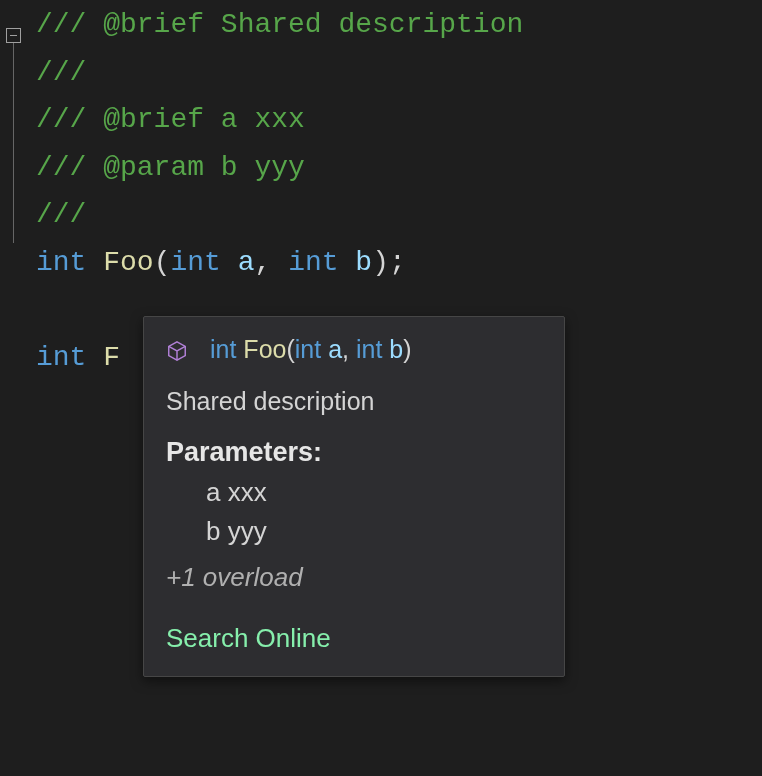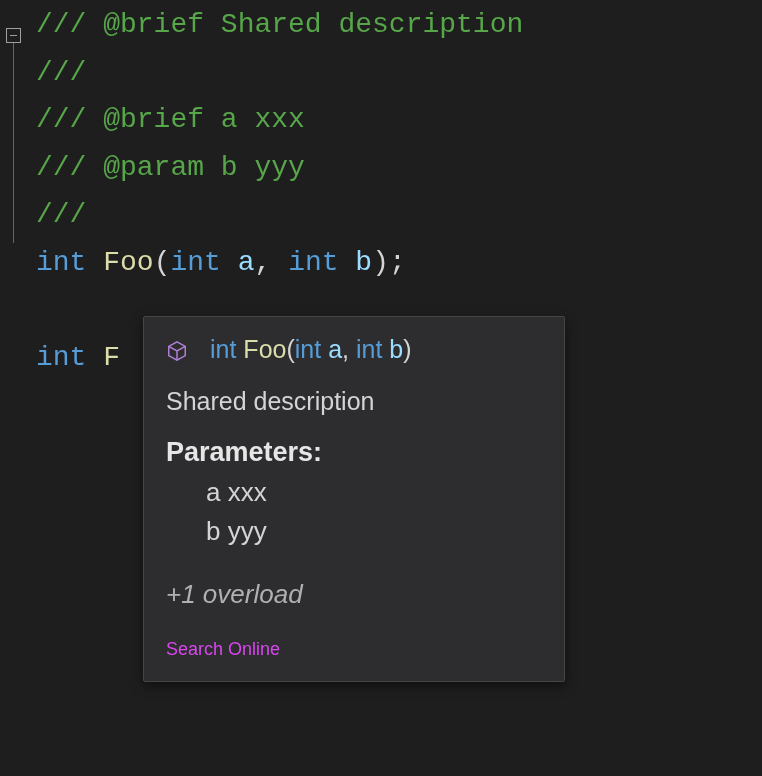--- a/index.html
+++ b/index.html
@@ -105,28 +105,28 @@
     font-size: 27px;
   }
   .tooltip-param-row {
     margin-left: 40px;
     font-size: 26px;
     color: #d4d4d4;
   }
   .tooltip-overload {
     font-style: italic;
     color: #b0b0b0;
-    margin-top: 24px;
+    margin-top: 7px;
     font-size: 26px;
   }
   .tooltip-link {
-    color: #d946ef;
+    color: #86efac;
     margin-top: 22px;
     cursor: pointer;
-    font-size: 18px;
+    font-size: 26px;
   }
 </style>
 </head>
 <body>
 
 <div class="editor">
   <div class="gutter">
     <div class="fold-box"></div>
     <div class="fold-line"></div>
   </div>

